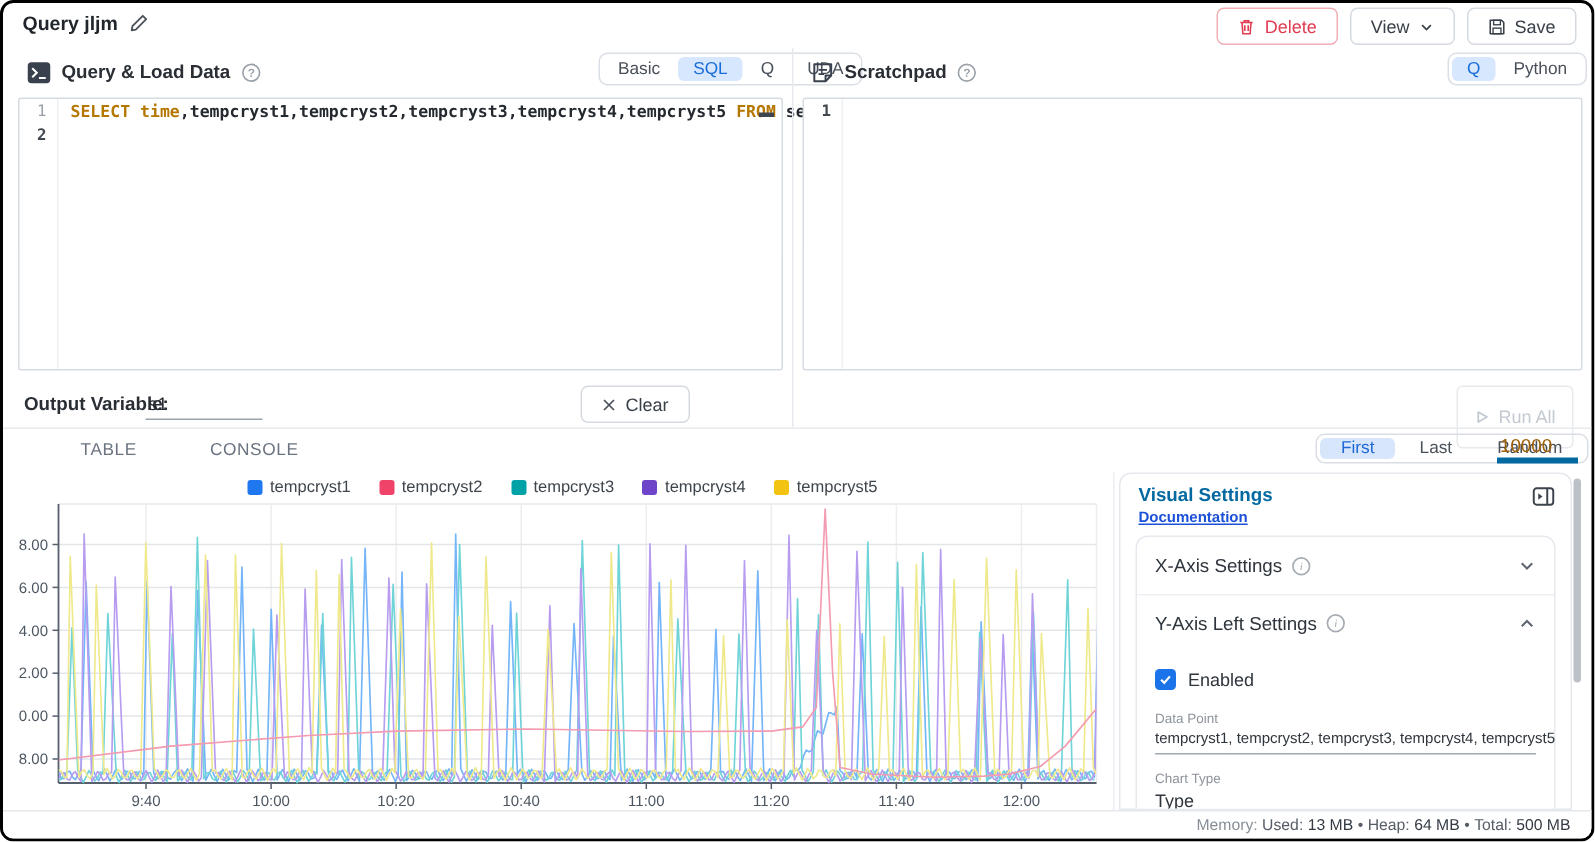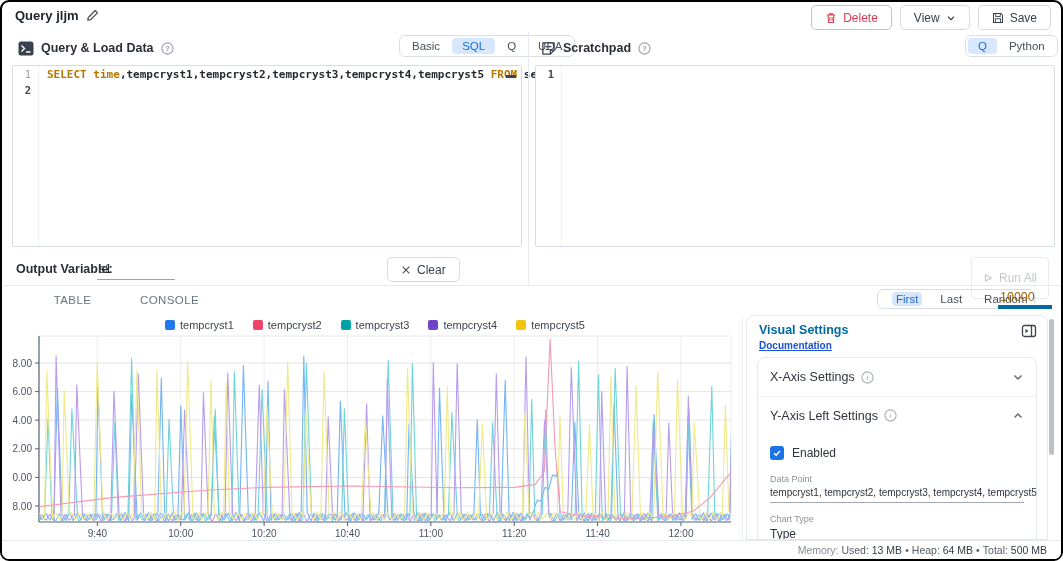--- a/index.html
+++ b/index.html
@@ -46,21 +46,21 @@
   .btn-runall { position:absolute; right:12px; top:255px; height:42px; display:inline-flex; align-items:center; gap:6px;
                 padding:0 11px; background:#fff; color:#c3c9d1; border:1px solid #e8eaee; border-radius:4px; font-size:12px; font-family:inherit; }
 
   
   .rtabs { position:absolute; left:22px; top:285px; display:flex; }
   .rtab { width:97px; height:26px; line-height:26px; text-align:center; font-size:11.5px; letter-spacing:.4px;
           color:#6a7380; position:relative; cursor:pointer; }
   .rtab.active { color:#414a56; }
   .rtab.active::after { content:""; position:absolute; left:0; right:0; bottom:-1px; height:2.5px; background:#1a73e8; }
   .seggroup { position:absolute; left:875px; top:287px; display:flex; gap:2px; border:1px solid #d9dee4; border-radius:6px; padding:2px; }
-  .seg { padding:1px 4px; font-size:11.5px; color:#4a515b; border-radius:4px; border:none; background:transparent; cursor:pointer; font-family:inherit;margin-left:12px; }
+  .seg { padding:1px 14px; font-size:11.5px; color:#4a515b; border-radius:4px; border:none; background:transparent; cursor:pointer; font-family:inherit; }
   .seg.active { background:#d8e6fc; color:#1e68d6; }
   .limit-input { position:absolute; left:996px; top:287px; width:54px; height:20px; border:none; border-bottom:4px solid #0369a1;
                  font-size:12.5px; color:#a16207; font-family:inherit; outline:none; background:transparent; padding:0 2px; }
 
   
   .legend { position:absolute; left:10px; top:317px; width:726px; display:flex; justify-content:center; gap:19px; }
   .legend-item { display:flex; align-items:center; gap:5px; cursor:pointer;text-align:right; }
   .legend-swatch { width:10px; height:10px; border-radius:2px; }
   .legend-label { font-size:11px; color:#3f454d; }
   #chart-svg { position:absolute; left:10px; top:313px; }

